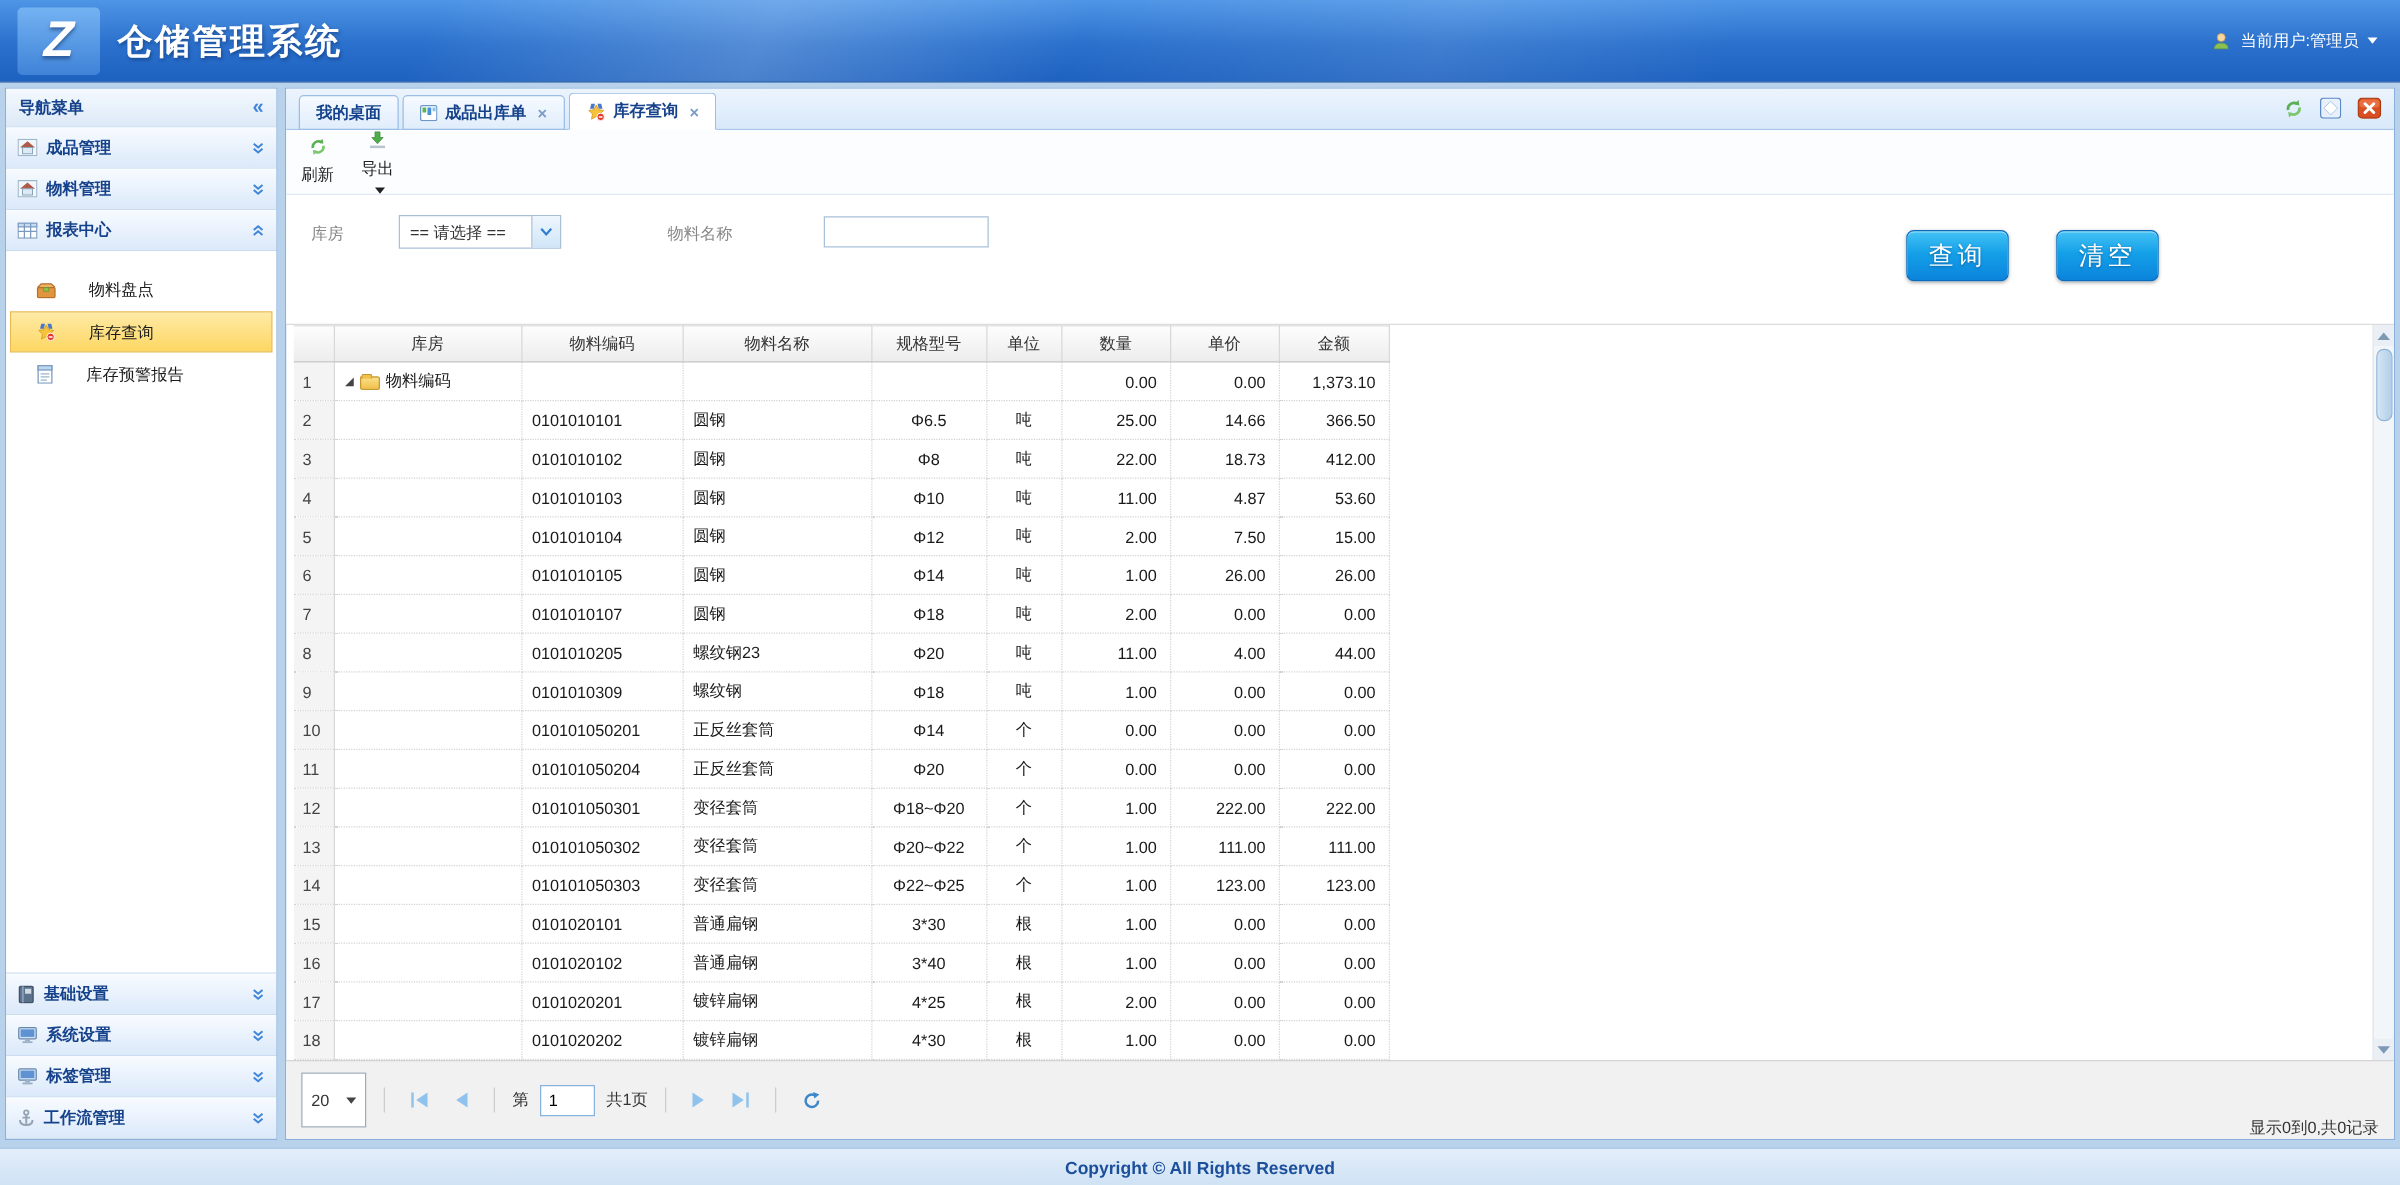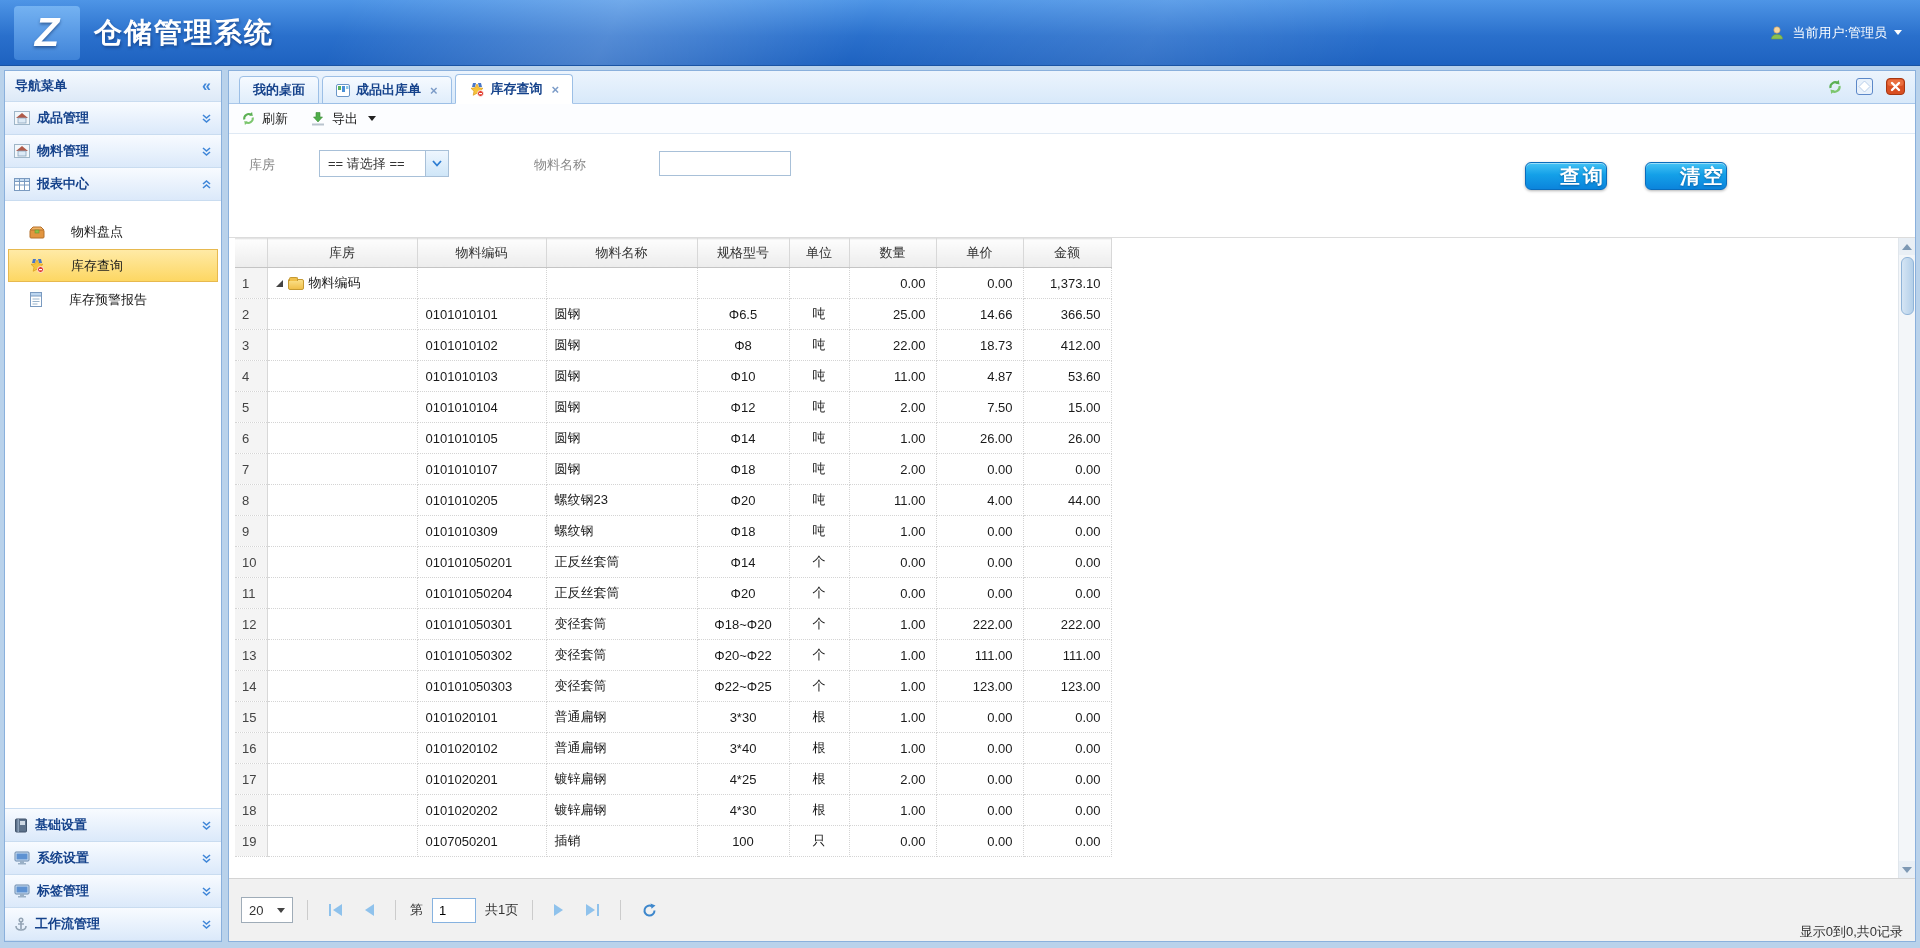--- a/index.html
+++ b/index.html
@@ -33,33 +33,33 @@
   
   .content { flex:1; background:#fff; border:1px solid #8ab0dc; display:flex; flex-direction:column; min-width:0; position:relative; }
   .tabbar { flex:0 0 33px; background:linear-gradient(#ecf4fd,#d8e9fa); border-bottom:1px solid #a9c7ea; display:flex; align-items:flex-end; padding-left:10px; position:relative; }
   .tab { height:28px; margin:0 3px -1px 0; border:1px solid #9cbfe6; border-radius:4px 4px 0 0; background:linear-gradient(#f6faff,#e0edfb); display:flex; align-items:center; gap:6px; padding:0 13px; font-size:13px; font-weight:bold; color:#15428b; cursor:pointer; position:relative; z-index:1;justify-content:center; }
   .tab.active { background:#fff; border-bottom-color:#fff; height:30px; z-index:2; }
   .tab .x { color:#7c9cc8; font-size:13px; font-weight:bold; margin-left:3px; }
   .winctrl { position:absolute; right:10px; top:7px; display:flex; align-items:center; gap:13px; }
   .winctrl > span { display:flex; cursor:pointer; }
 
   .toolbar { flex:0 0 30px; background:#fcfdff; border-bottom:1px solid #dfe9f4; display:flex; align-items:center; gap:22px; padding:0 12px; }
-  .tool { display:flex; align-items:center; gap:6px; font-size:13px; color:#222; cursor:pointer; }
+  .tool { display:flex; align-items:center; gap:6px; font-size:13px; color:#222; cursor:pointer;flex-direction:column; }
   .dd-caret { width:0; height:0; border-top:5px solid #222; border-left:4px solid transparent; border-right:4px solid transparent; margin-left:4px; }
 
   .filterbar { flex:0 0 103px; position:relative; background:#fff; }
   .flabel { position:absolute; font-size:13px; color:#888; }
   .lbl-wh { left:20px; top:22px; }
   .lbl-mat { left:305px; top:22px; }
   .selectbox { position:absolute; left:90px; top:16px; width:130px; height:27px; border:1px solid #a8c0d8; background:#fff; display:flex; align-items:stretch; cursor:pointer; }
   .selectbox .sval { flex:1; display:flex; align-items:center; padding-left:8px; font-size:13px; color:#333; }
   .selectbox .schev { width:23px; background:linear-gradient(#eef6fe,#cfe6f8); border-left:1px solid #a8c0d8; display:flex; align-items:center; justify-content:center; }
   .textinput { position:absolute; left:430px; top:17px; width:132px; height:25px; border:1px solid #a8c0d8; font-size:13px; padding:0 5px; font-family:inherit; }
   .filterbtns { position:absolute; right:188px; top:28px; display:flex; gap:38px; }
-  .bigbtn { width:82px; height:28px; border-radius:6px; border:1px solid #0a6cbc; background:linear-gradient(#44c3f5 0%,#14a0e8 45%,#0b84dc 100%); color:#fff; font-size:20px; font-weight:bold; letter-spacing:3px; text-shadow:0 1px 2px rgba(0,40,90,.45); box-shadow:0 1px 3px rgba(0,0,0,.3), inset 0 1px 0 rgba(255,255,255,.45); cursor:pointer; font-family:inherit;text-align:right; }
+  .bigbtn { width:82px; height:41px; border-radius:6px; border:1px solid #0a6cbc; background:linear-gradient(#44c3f5 0%,#14a0e8 45%,#0b84dc 100%); color:#fff; font-size:20px; font-weight:normal; letter-spacing:3px; text-shadow:0 1px 2px rgba(0,40,90,.45); box-shadow:0 1px 3px rgba(0,0,0,.3), inset 0 1px 0 rgba(255,255,255,.45); cursor:pointer; font-family:inherit; }
 
   
   .gridwrap { flex:1; border-top:1px solid #dcdcdc; position:relative; overflow:hidden; min-height:0; }
   table.grid { border-collapse:collapse; table-layout:fixed; margin-left:6px; width:876px; }
   col.c0{width:32px} col.c1{width:150px} col.c2{width:129px} col.c3{width:151px} col.c4{width:92px} col.c5{width:60px} col.c6{width:87px} col.c7{width:87px} col.c8{width:88px}
   .grid th { height:29px; background:linear-gradient(#fdfdfd,#ececec); border-right:1px solid #d8d8d8; border-bottom:1px solid #c4c4c4; border-top:1px solid #e4e4e4; font-size:13px; font-weight:normal; color:#333; text-align:center; }
   .grid td { height:31px; border-right:1px dotted #d4d4d4; border-bottom:1px dotted #d4d4d4; font-size:13px; color:#1a1a1a; padding:0 6px; white-space:nowrap; overflow:hidden; }
   .grid td.rn { background:#f4f4f4; border-right:1px solid #d8d8d8; color:#444; padding-left:7px; }
   .grid td.a-left { padding-left:8px; }
   .grid td.a-center { text-align:center; }
@@ -71,21 +71,21 @@
 
   .vscroll { position:absolute; top:0; right:0; bottom:0; width:17px; background:#f3f6f9; border-left:1px solid #e0e6ec; display:flex; flex-direction:column; align-items:center; }
   .varrow { flex:0 0 17px; width:17px; display:flex; align-items:center; justify-content:center; background:#e9eff5; cursor:pointer; }
   .varrow.down { margin-top:auto; }
   .tri-up { width:0;height:0;border-bottom:6px solid #7e99b4;border-left:5px solid transparent;border-right:5px solid transparent; }
   .tri-dn { width:0;height:0;border-top:6px solid #7e99b4;border-left:5px solid transparent;border-right:5px solid transparent; }
   .vthumb { width:13px; height:58px; margin-top:2px; background:linear-gradient(90deg,#d5e5f4,#b3cfe9); border:1px solid #90b4d8; border-radius:6px; cursor:grab; }
 
   
   .pager { flex:0 0 42px; background:#f1f1f1; border-top:1px solid #d4d4d4; display:flex; align-items:center; gap:9px; padding:0 12px; font-size:13px; color:#333; }
-  .psel { width:52px; height:26px; border:1px solid #9facb8; background:#fff; display:flex; align-items:center; justify-content:space-between; padding:0 7px; cursor:pointer; }
+  .psel { width:52px; height:44px; border:1px solid #9facb8; background:#fff; display:flex; align-items:center; justify-content:space-between; padding:0 7px; cursor:pointer; }
   .psel .pselcaret { width:0;height:0;border-top:5px solid #444;border-left:4px solid transparent;border-right:4px solid transparent; }
   .psep { width:1px; height:20px; background:#ccc; margin:0 5px; }
   .parr { display:flex; align-items:center; gap:2px; padding:0 7px; cursor:pointer; }
   .t-l { width:0;height:0;border-top:6px solid transparent;border-bottom:6px solid transparent;border-right:9px solid #8fc2ec; }
   .t-r { width:0;height:0;border-top:6px solid transparent;border-bottom:6px solid transparent;border-left:9px solid #8fc2ec; }
   .pbar { width:2px; height:12px; background:#8fc2ec; }
   .pginput { width:44px; height:25px; border:1px solid #86b2e0; font-size:13px; padding:0 6px; font-family:inherit; }
   .pstatus { margin-left:auto; color:#333;margin-top:44px; }
 
   
@@ -664,14 +664,17 @@
               <path d="M12.5 7.5 A5 5 0 1 1 9.5 3" fill="none" stroke="#3d87cc" stroke-width="2"></path>
               <polygon points="8.5,0.5 13.5,2.5 9.5,5.8" fill="#3d87cc"></polygon>
             </svg>
           </span>
         <span class="pstatus">显示0到0,共0记录</span>
       </div>
 
     </section>
   </div>
 
+  <footer class="footer">
+    <span>Copyright © All Rights Reserved</span>
+  </footer>
 
 </div>
 
 </body></html>

